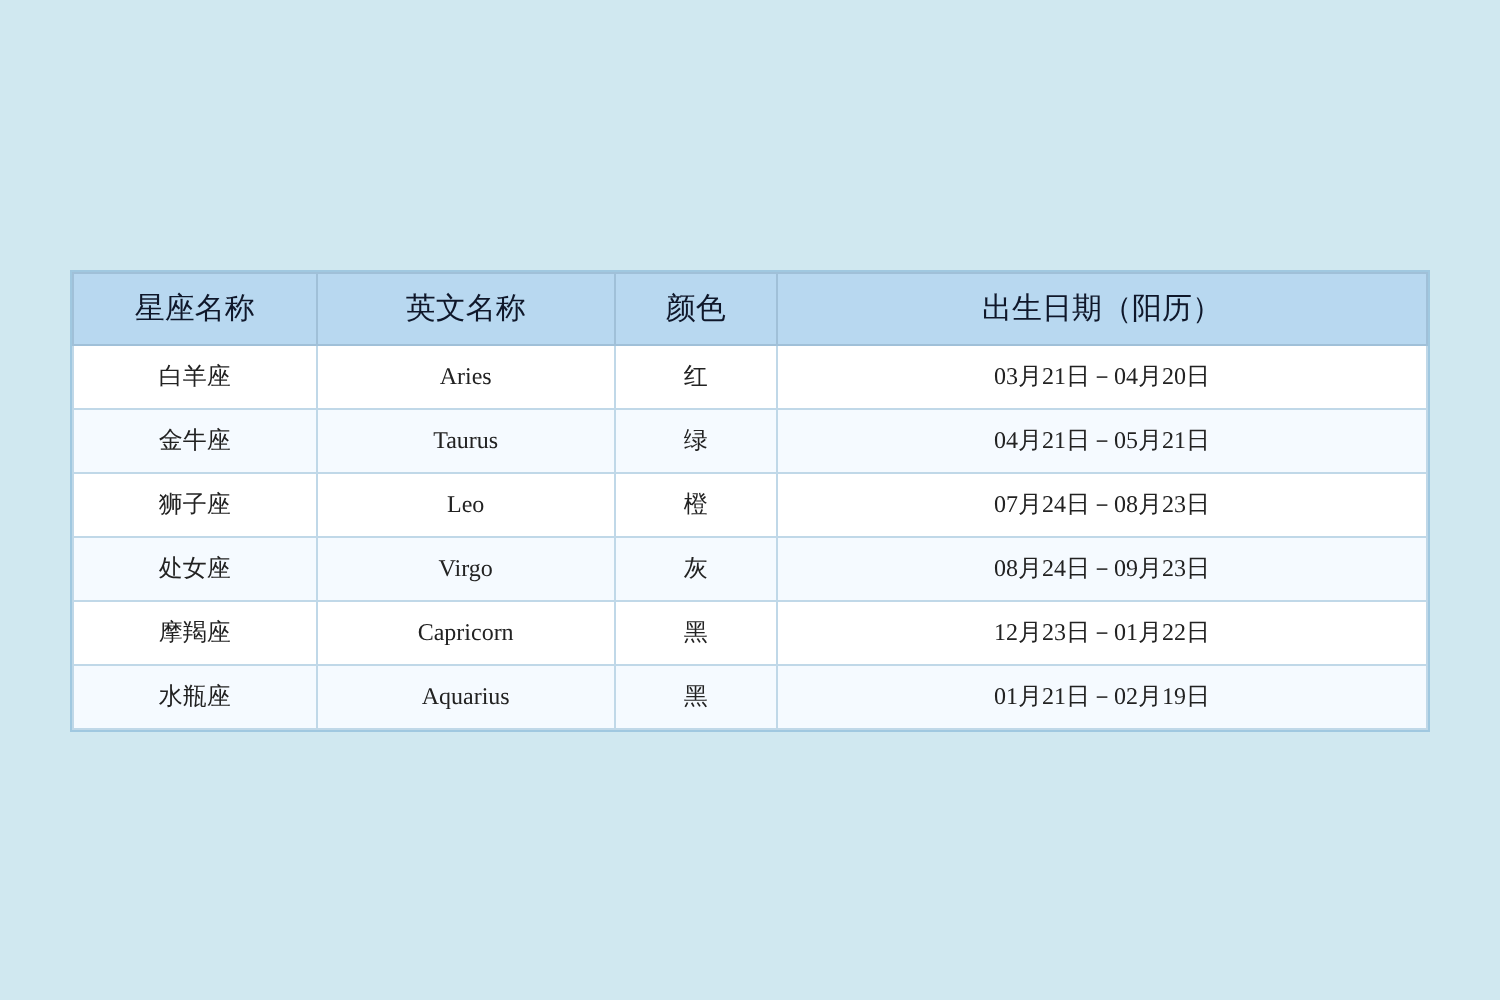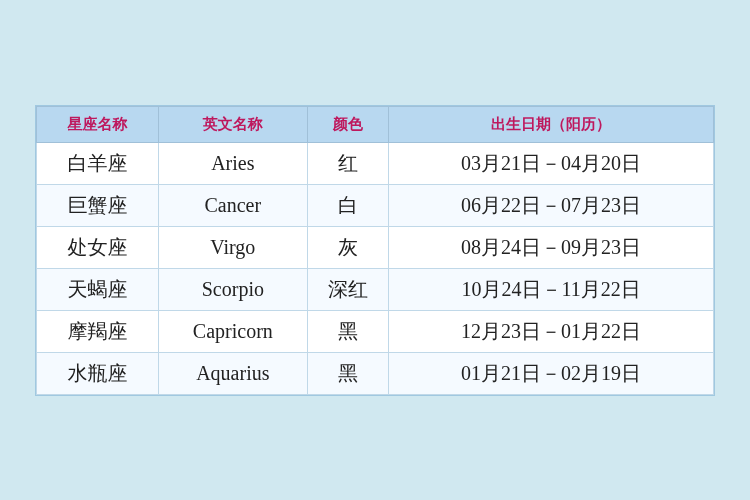--- a/index.html
+++ b/index.html
@@ -30,37 +30,37 @@
     }
 
     thead tr {
       background-color: #b8d8f0;
     }
 
     thead th {
       border: 1px solid #a0c0d8;
       padding: 8px 12px;
       font-size: 15px;
-      font-weight: bold;
-      color: #be185d;
+      font-weight: normal;
+      color: #0f172a;
     }
 
     tbody tr {
       background-color: #ffffff;
     }
 
     tbody tr:nth-child(even) {
       background-color: #f5faff;
     }
 
     tbody td {
       border: 1px solid #c0d8e8;
       padding: 7px 12px;
       text-align: center;
-      font-size: 20px;
+      font-size: 12px;
       color: #222222;
     }
 
     .col-chinese {
       width: 18%;
     }
     .col-english {
       width: 22%;
     }
     .col-color {
@@ -85,36 +85,36 @@
       </tr>
     </thead>
     <tbody id="table-body">
     <tr>
           <td>白羊座</td>
           <td>Aries</td>
           <td>红</td>
           <td>03月21日－04月20日</td>
         </tr>
         <tr>
-          <td>巨蟹座</td>
-          <td>Cancer</td>
-          <td>白</td>
-          <td>06月22日－07月23日</td>
+          <td>金牛座</td>
+          <td>Taurus</td>
+          <td>绿</td>
+          <td>04月21日－05月21日</td>
+        </tr>
+        <tr>
+          <td>狮子座</td>
+          <td>Leo</td>
+          <td>橙</td>
+          <td>07月24日－08月23日</td>
         </tr>
         <tr>
           <td>处女座</td>
           <td>Virgo</td>
           <td>灰</td>
           <td>08月24日－09月23日</td>
-        </tr>
-        <tr>
-          <td>天蝎座</td>
-          <td>Scorpio</td>
-          <td>深红</td>
-          <td>10月24日－11月22日</td>
         </tr>
         <tr>
           <td>摩羯座</td>
           <td>Capricorn</td>
           <td>黑</td>
           <td>12月23日－01月22日</td>
         </tr>
         <tr>
           <td>水瓶座</td>
           <td>Aquarius</td>

